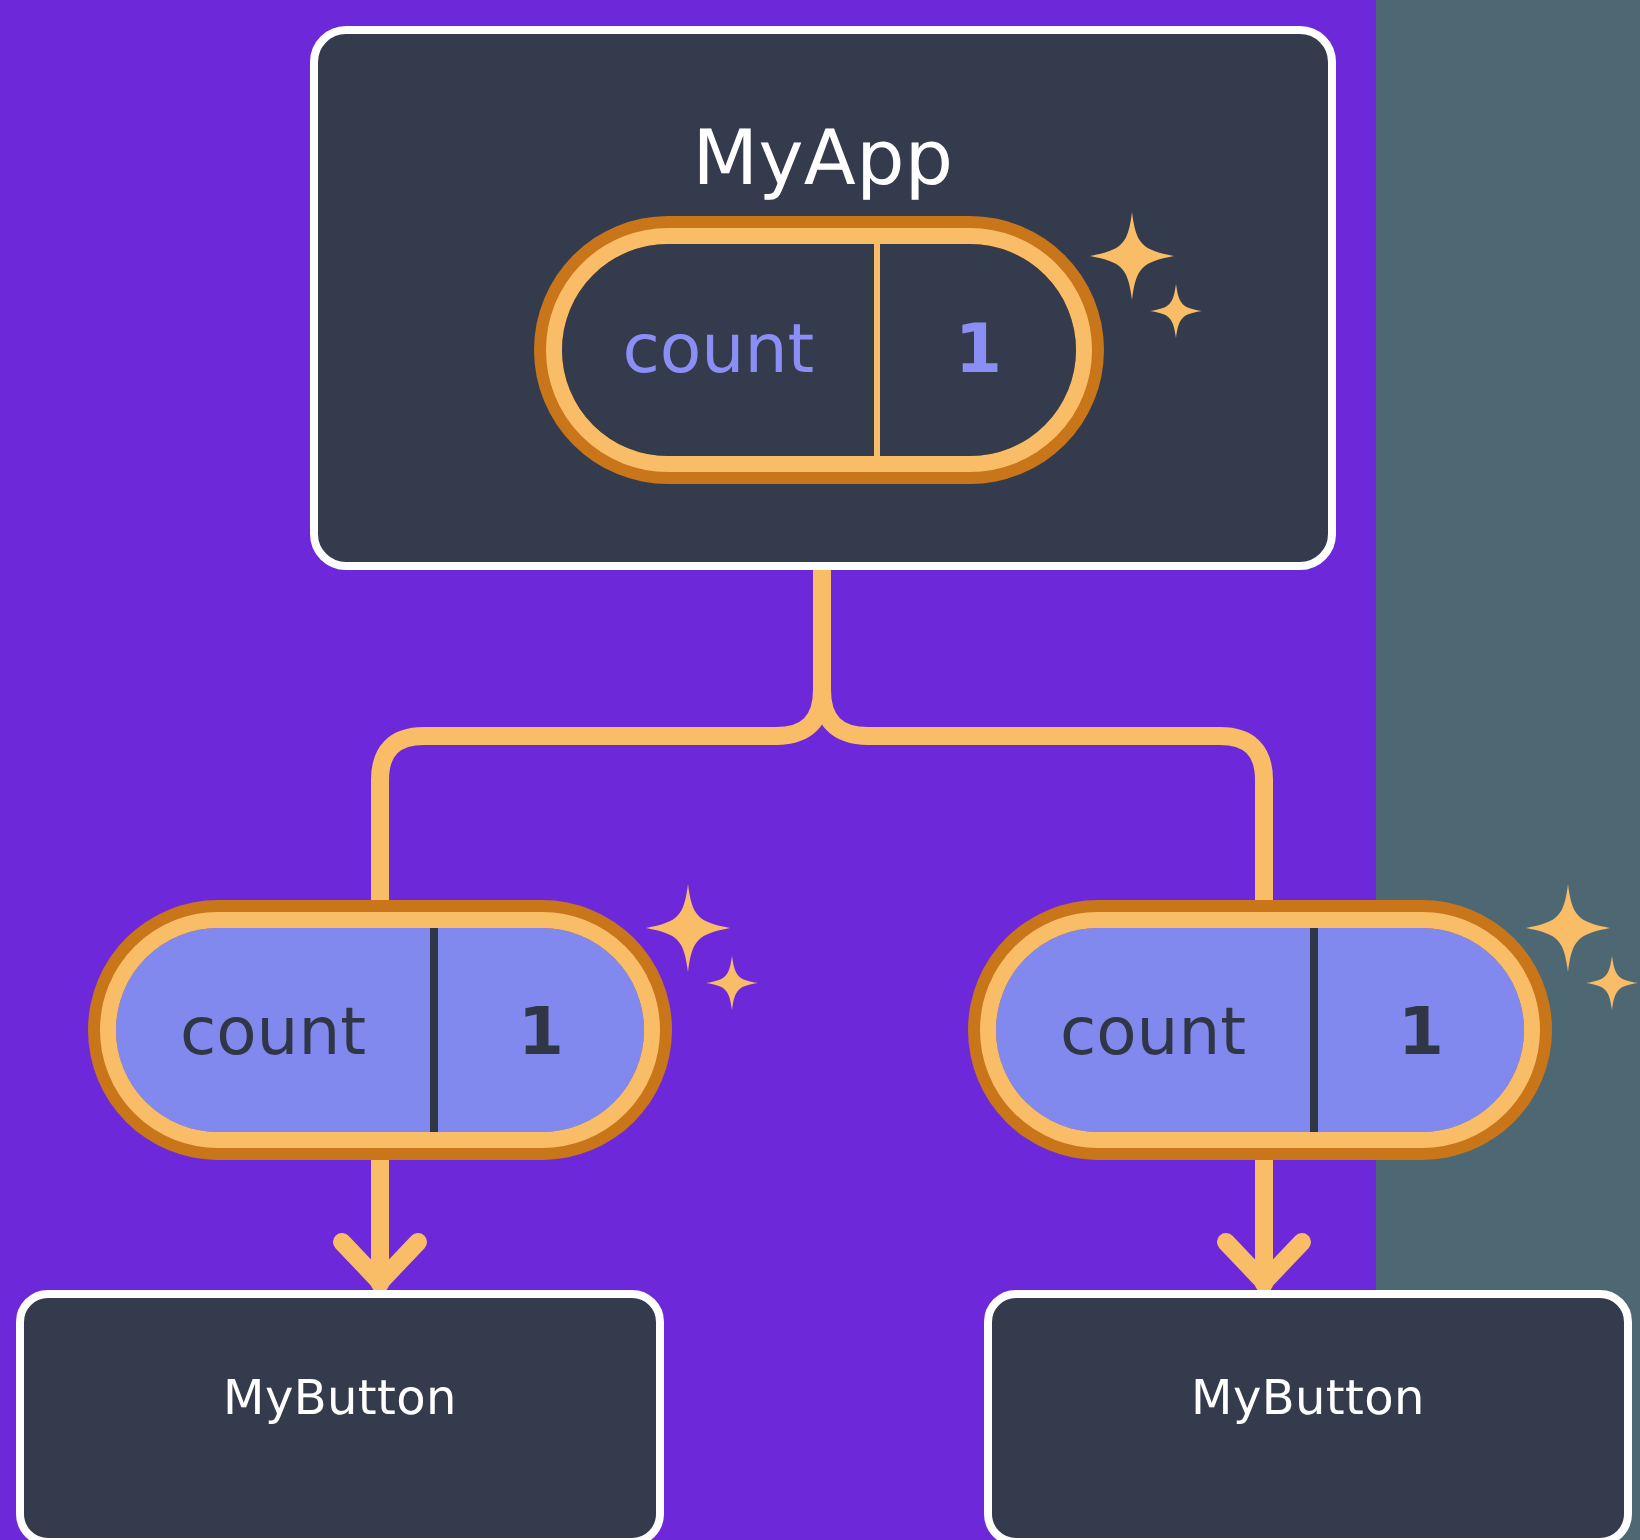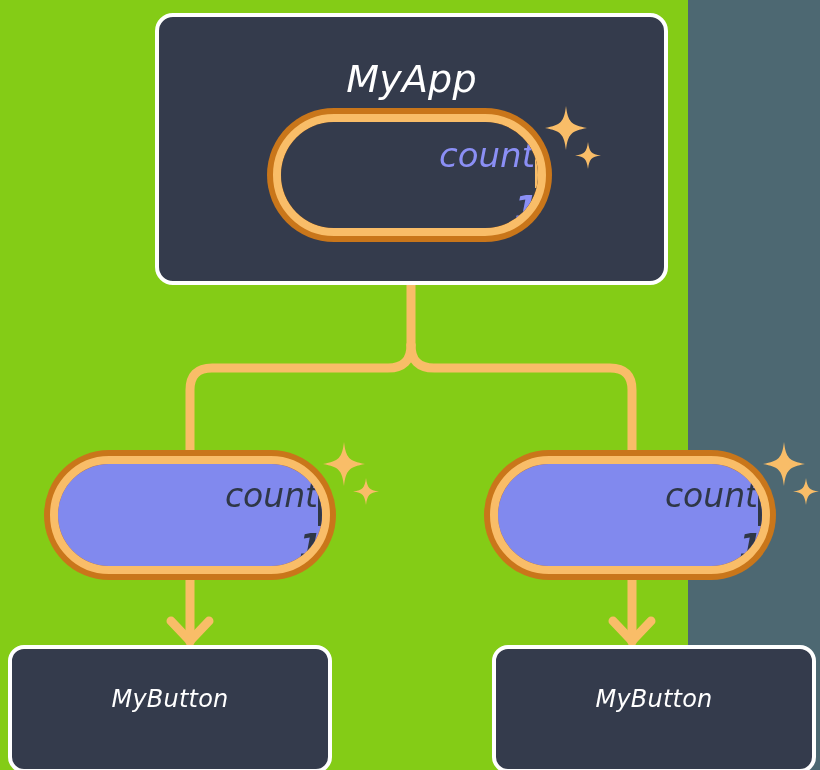--- a/index.html
+++ b/index.html
@@ -10,22 +10,21 @@
   body {
     width: 820px;
     height: 770px;
     overflow: hidden;
     font-family: "DejaVu Sans", "Liberation Sans", sans-serif;
   }
   #stage {
     position: relative;
     width: 688px;
     height: 770px;
-    background: #84cc16;
-    font-style: italic;
+    background: #6d28d9;
   }
 
   
   #wires {
     position: absolute;
     left: 0; top: 0;
     width: 820px;
     height: 770px;
     z-index: 1;
     pointer-events: none;
@@ -102,21 +101,20 @@
     box-sizing: border-box;
   }
   .pill-body {
     position: absolute;
     inset: 14px;
     border-radius: 999px;
     display: flex;
     align-items: flex-end;
     overflow: hidden;
     box-sizing: border-box;
-    flex-direction: column;
   }
   .pill-key, .pill-val {
     display: flex;
     align-items: center;
     justify-content: center;
     height: 100%;
     box-sizing: border-box;
   }
 
   

